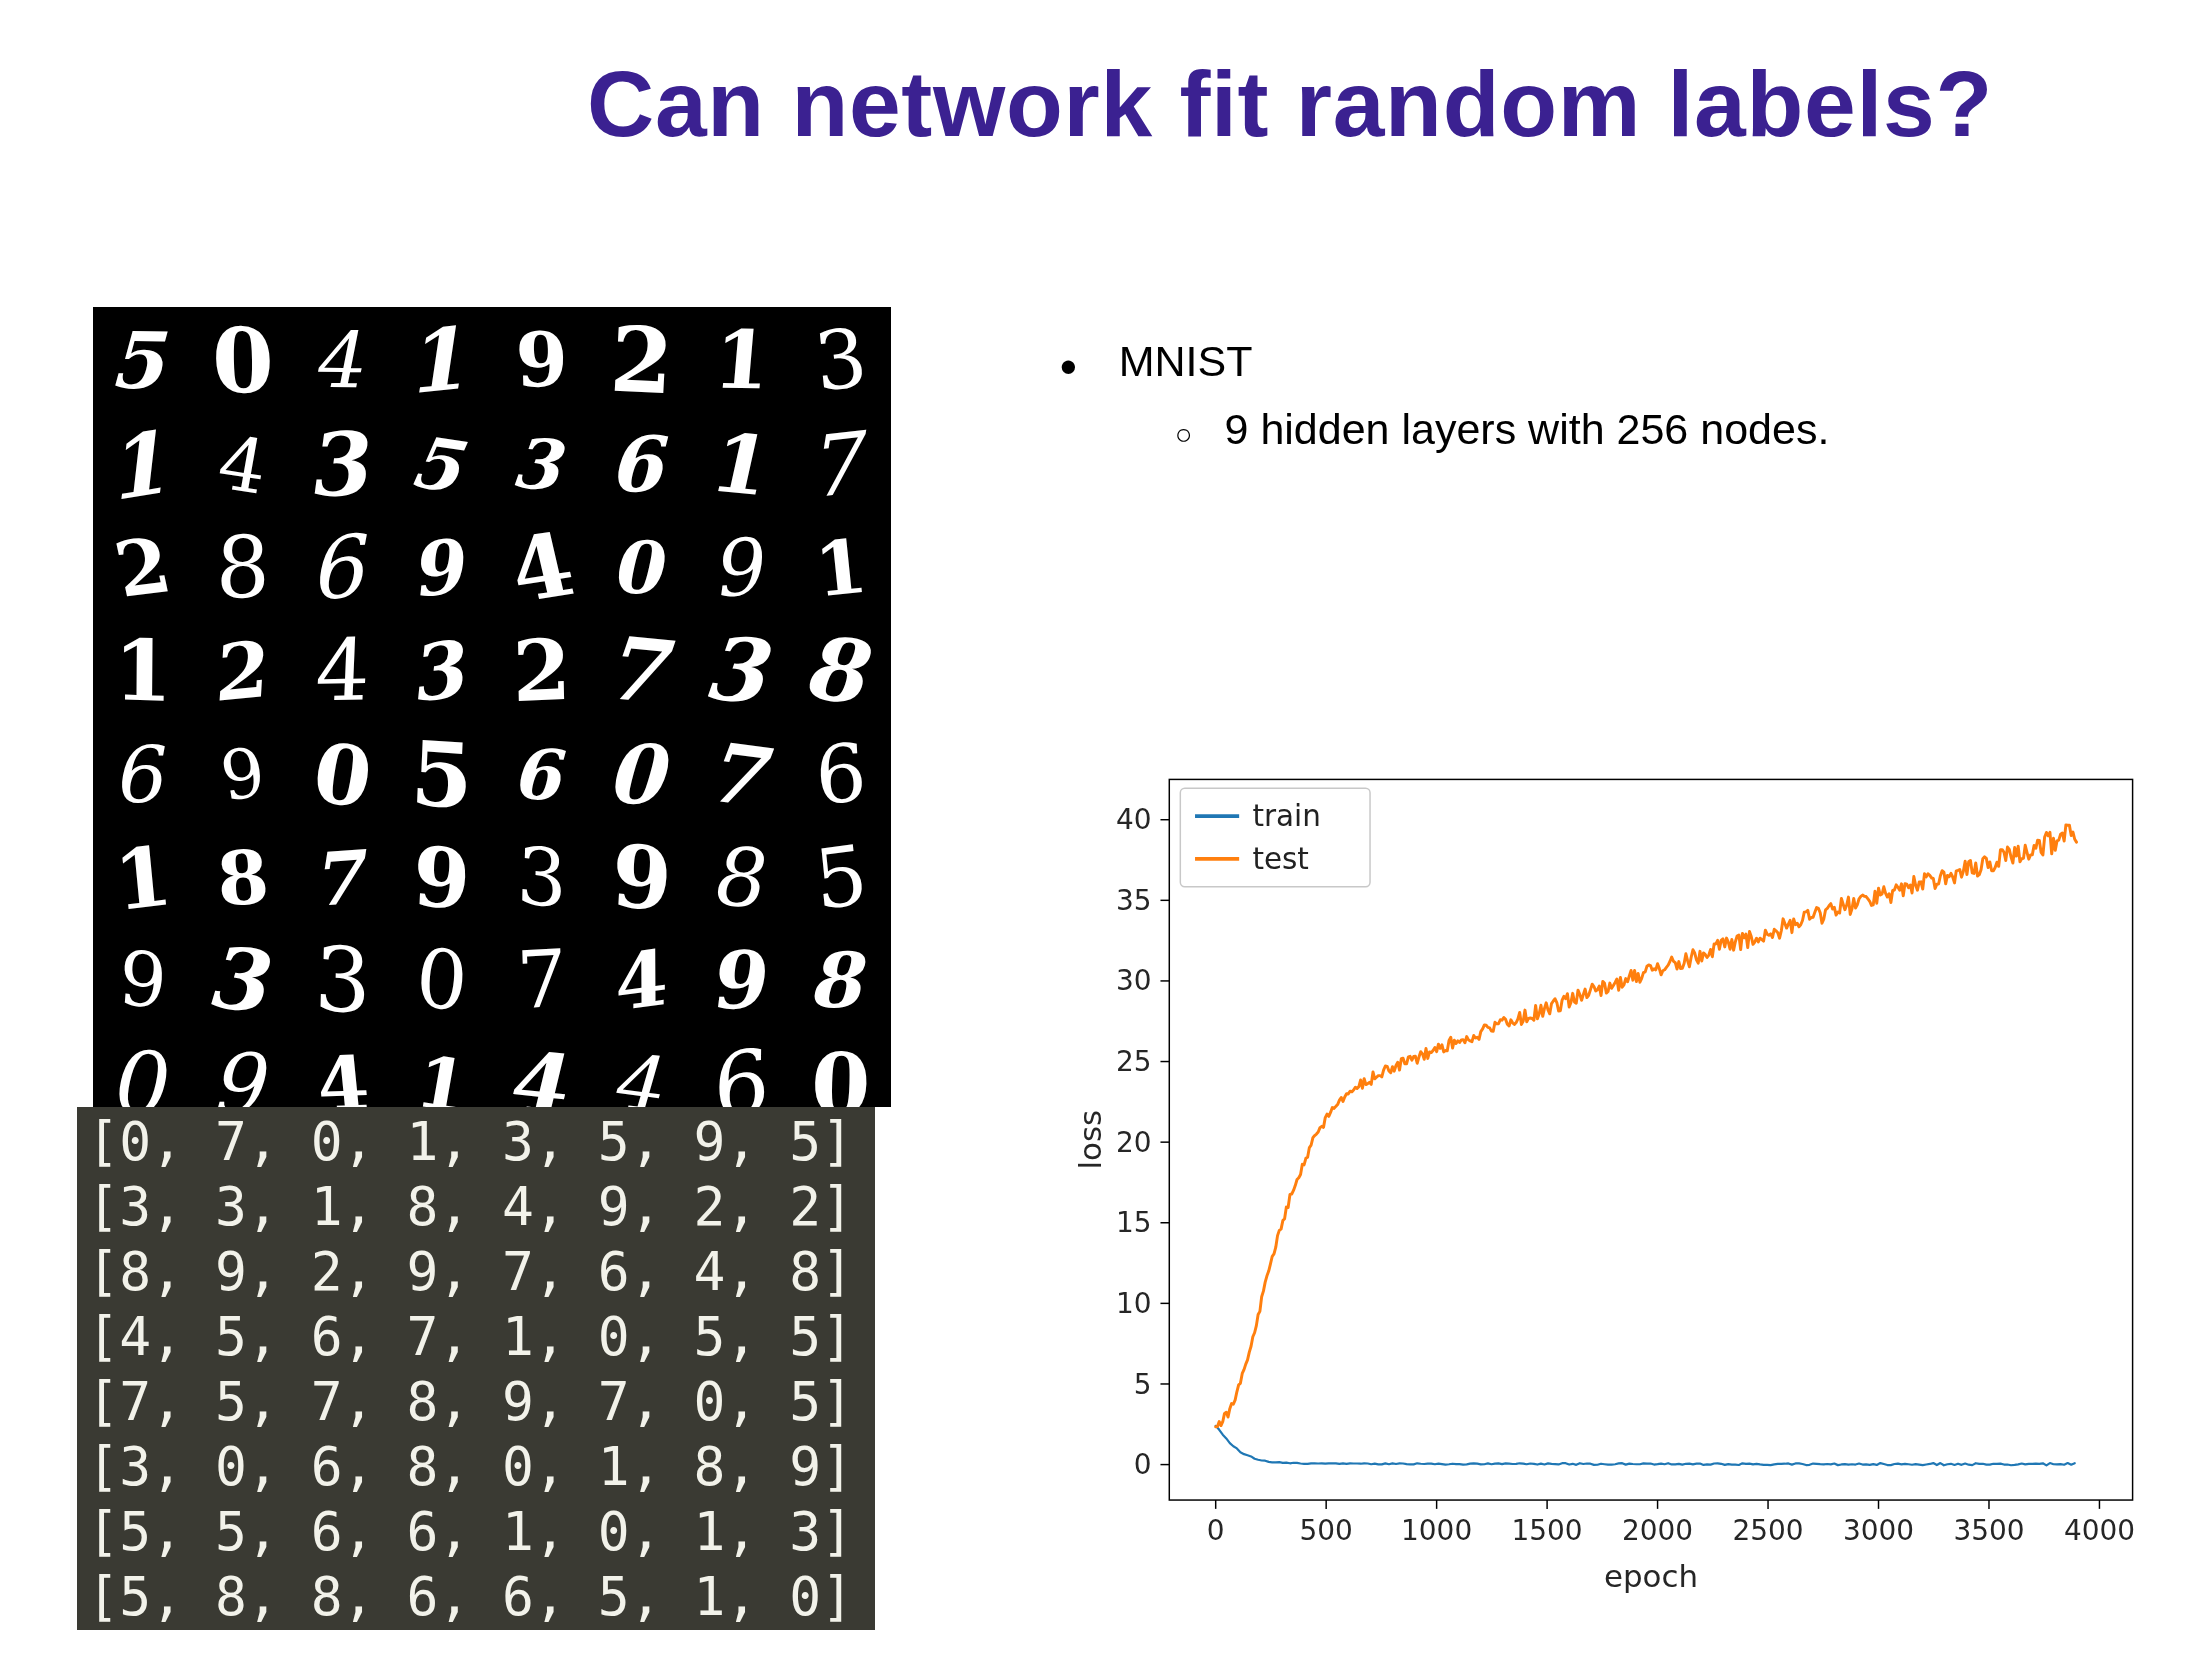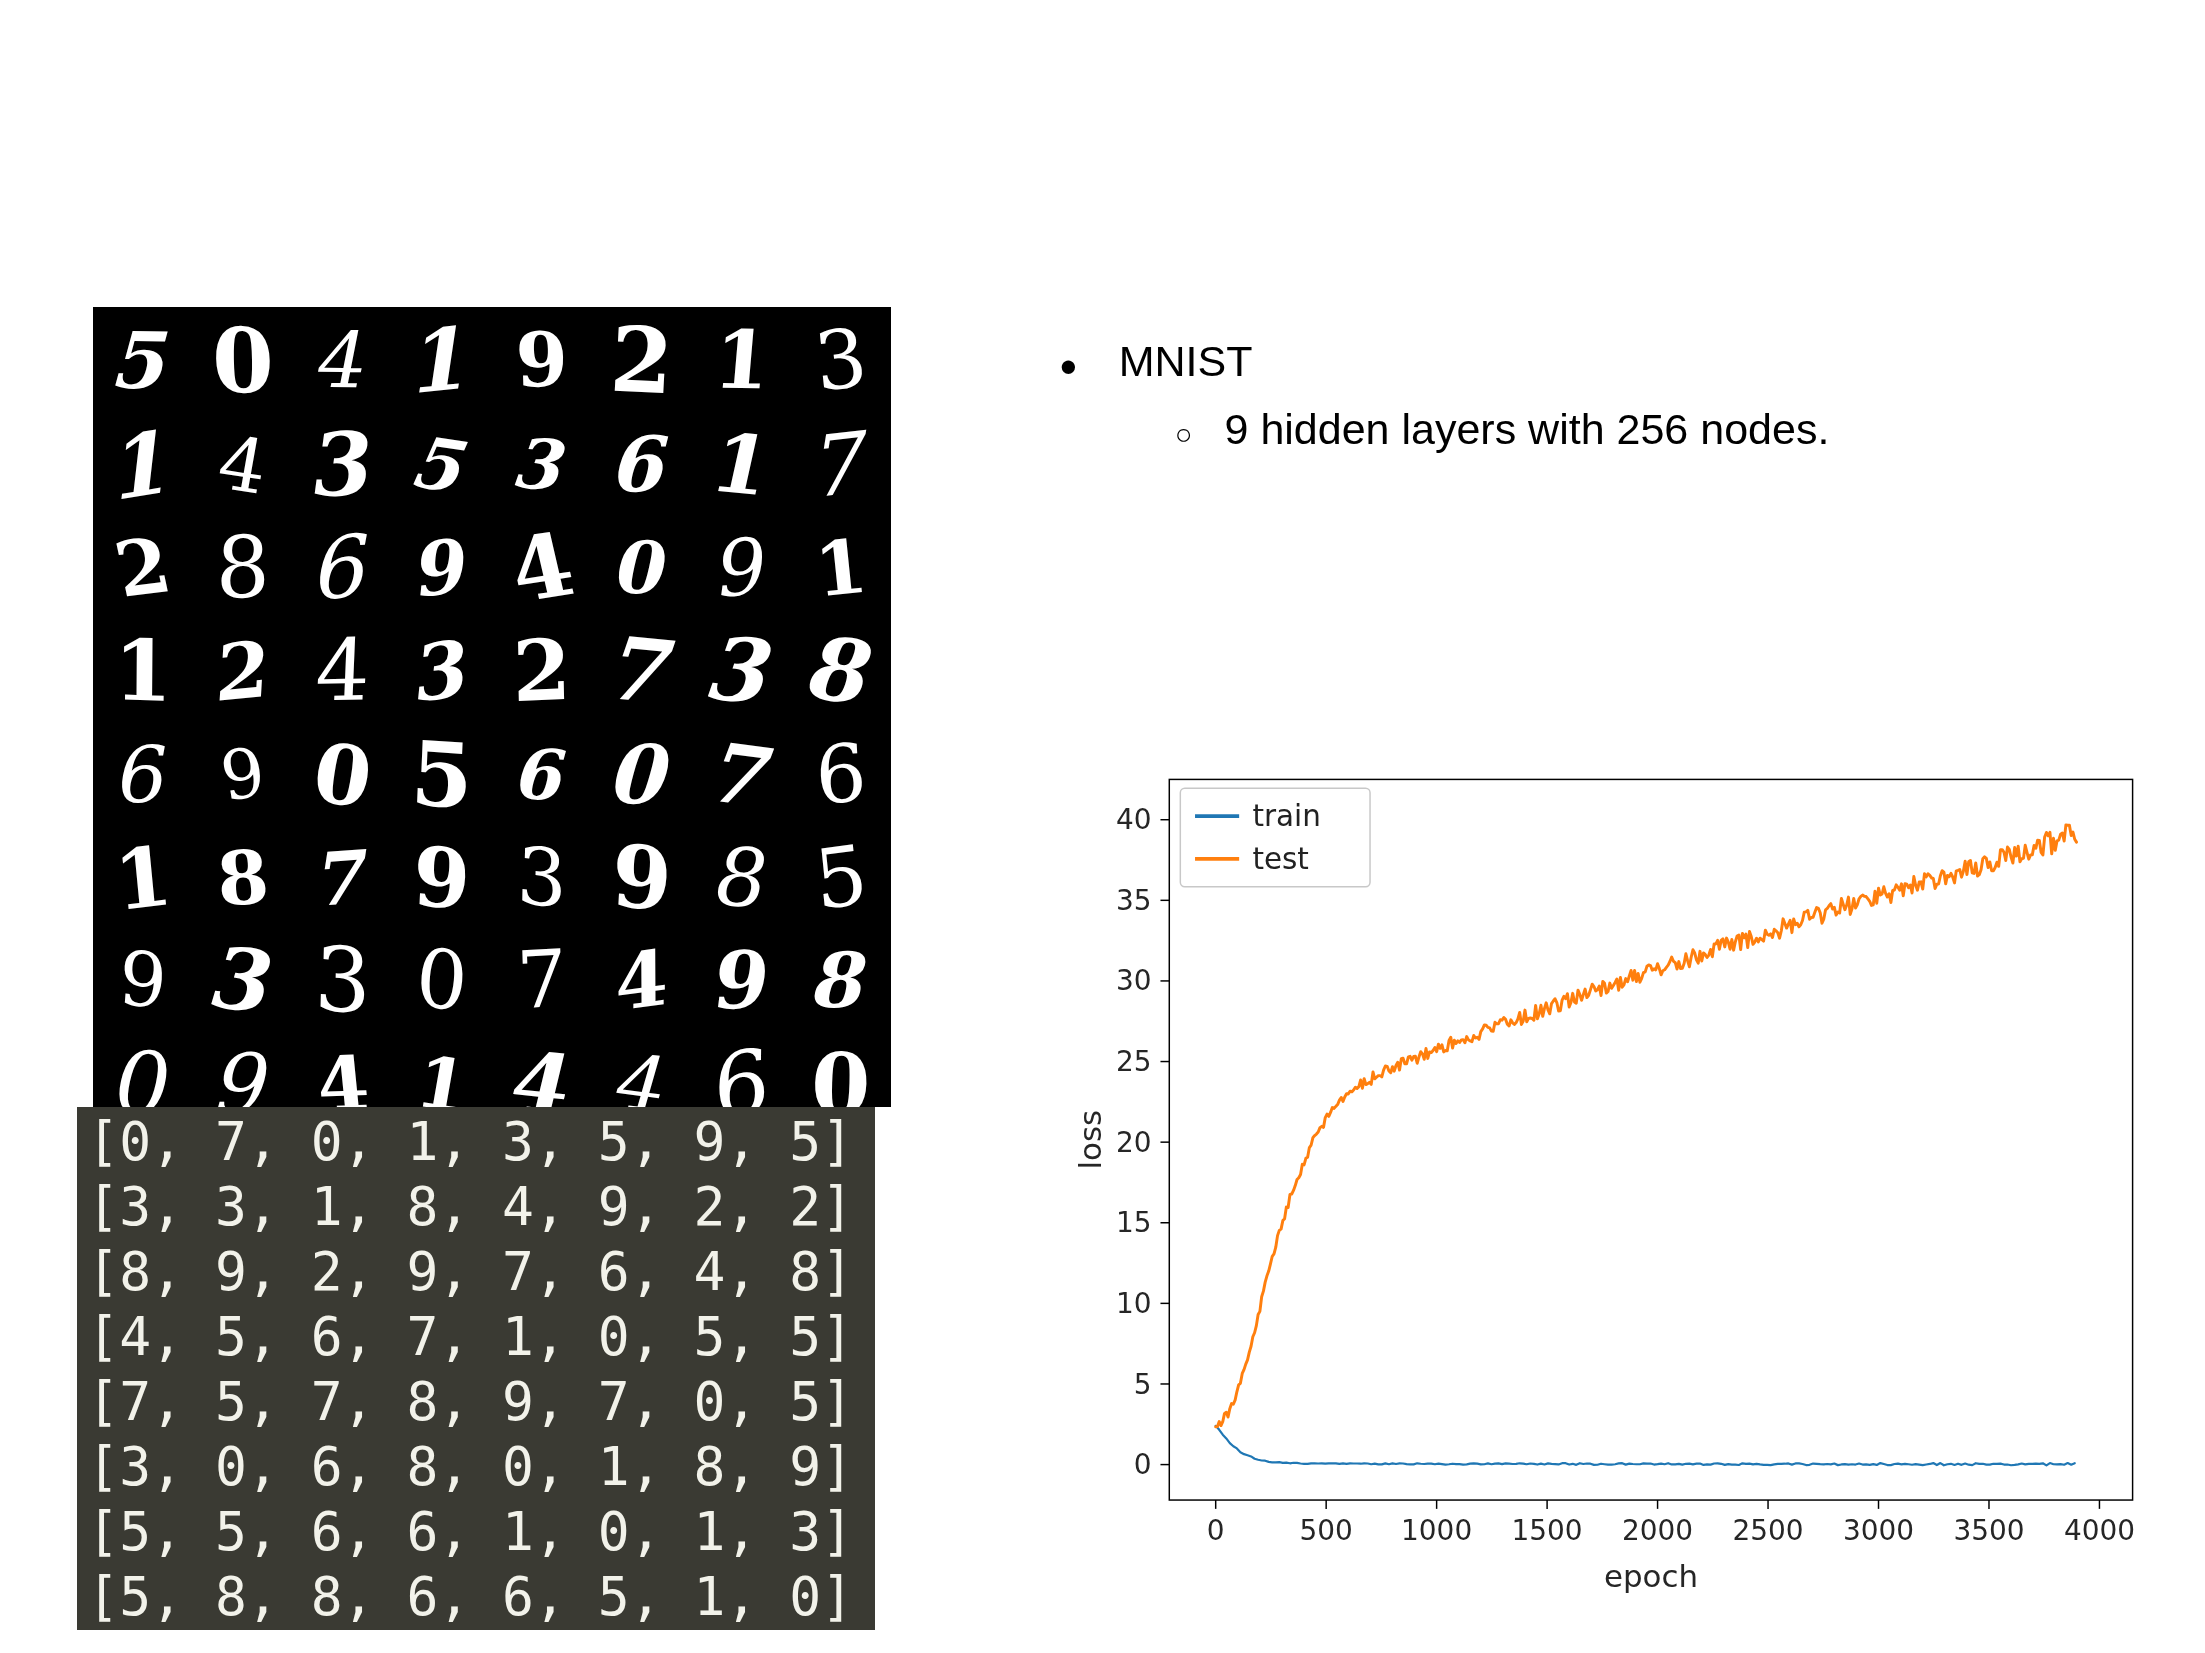--- a/index.html
+++ b/index.html
@@ -26,20 +26,21 @@
   .bullet-circle{font-size:29px;margin-right:32px;}
 
   .chart-wrap{position:absolute;left:1070px;top:750px;width:1081px;height:853px;}
   .chart-wrap svg{width:100%;height:100%;display:block;}
 </style>
 </head>
 <body>
 
 <div class="slide">
 
+  <h1 class="title">Can network fit random labels?</h1>
 
   <div id="digit-grid" class="digit-grid">
       <span class="digit-cell" style="transform: rotate(1deg) skewX(-3.3deg); font-size: 78px; font-weight: 700; font-style: italic;">5</span>
       <span class="digit-cell" style="transform: rotate(2.3deg) skewX(3.2deg); font-size: 89px; font-weight: 700; font-style: normal;">0</span>
       <span class="digit-cell" style="transform: rotate(0.7deg) skewX(0.6deg); font-size: 77px; font-weight: 400; font-style: italic;">4</span>
       <span class="digit-cell" style="transform: rotate(-5.8deg) skewX(-3.4deg); font-size: 85px; font-weight: 700; font-style: italic;">1</span>
       <span class="digit-cell" style="transform: rotate(-1deg) skewX(0.8deg); font-size: 75px; font-weight: 700; font-style: normal;">9</span>
       <span class="digit-cell" style="transform: rotate(2.6deg) skewX(-0.5deg); font-size: 90px; font-weight: 700; font-style: normal;">2</span>
       <span class="digit-cell" style="transform: rotate(1deg) skewX(-3.9deg); font-size: 80px; font-weight: 700; font-style: normal;">1</span>
       <span class="digit-cell" style="transform: rotate(-6.6deg) skewX(-0.3deg); font-size: 81px; font-weight: 400; font-style: normal;">3</span>

